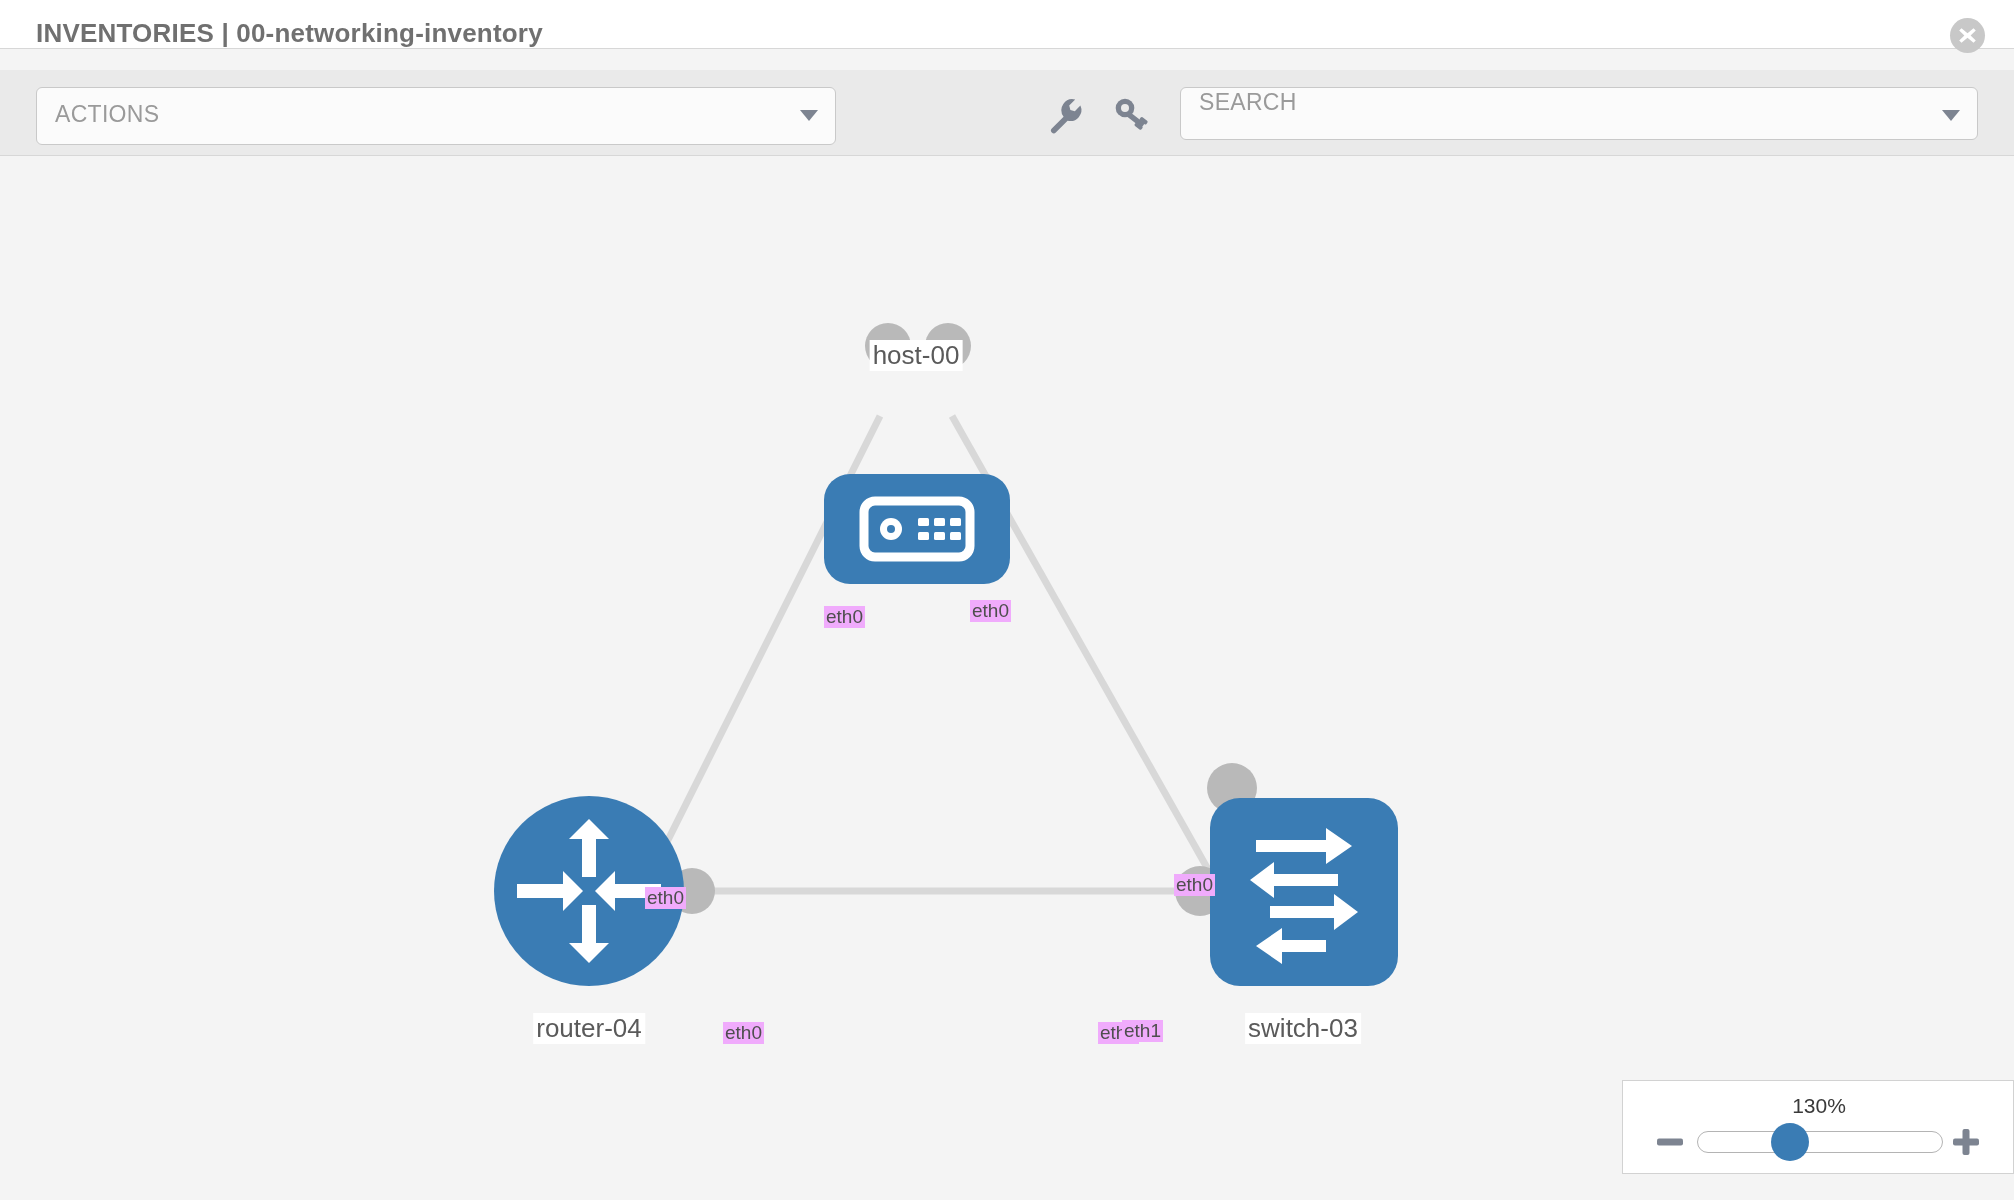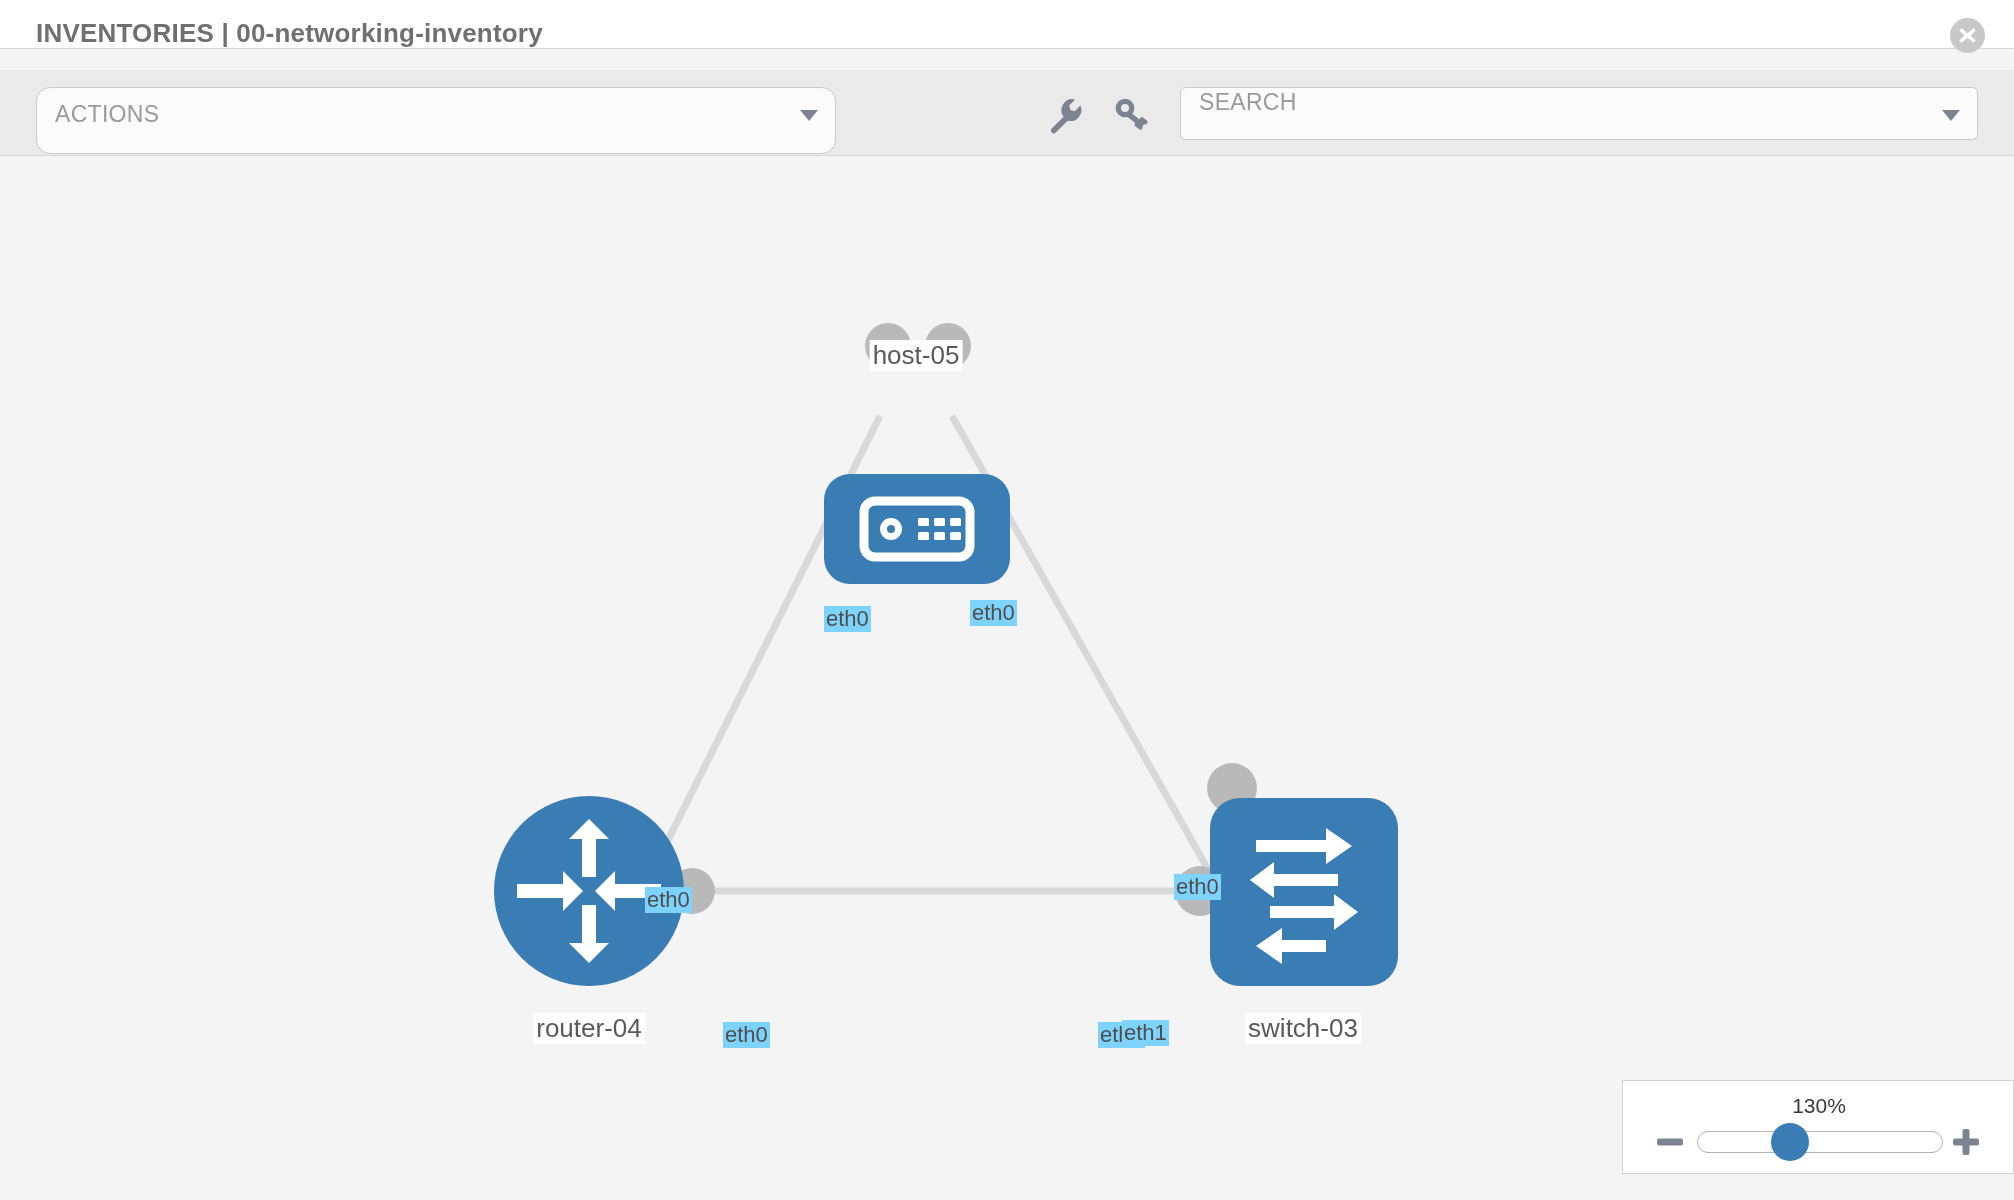--- a/index.html
+++ b/index.html
@@ -38,24 +38,24 @@
 
   
   .toolbar {
     position: absolute; left: 0; top: 70px;
     width: 2014px; height: 86px;
     background: #eaeaea;
     border-bottom: 1px solid #d7d7d7;
   }
   .actions-select {
     position: absolute; left: 36px; top: 17px;
-    width: 800px; height: 67px;
+    width: 800px; height: 58px;
     background: #fbfbfb;
     border: 1px solid #c9c9c9;
-    border-radius: 14px;
+    border-radius: 6px;
     cursor: pointer;
   }
   .actions-label {
     position: absolute; left: 18px; top: 13px;
     font-size: 23px; color: #9a9a9a;
     letter-spacing: 0.3px;
   }
   .caret {
     position: absolute; right: 17px; top: 22px;
     width: 0; height: 0;
@@ -101,23 +101,23 @@
     position: absolute;
     font-size: 26px;
     color: #5a5a5a;
     background: #ffffff;
     padding: 0 3px;
     white-space: nowrap;
     transform: translateX(-50%);
   }
   .edge-label {
     position: absolute;
-    font-size: 22px;
+    font-size: 19px;
     color: #4e4e4e;
-    background: #7dd3fc;
+    background: #f0abfc;
     padding: 0 2px;
     white-space: nowrap;
   }
 
   
   .zoom-panel {
     position: absolute; left: 1622px; top: 1080px;
     width: 392px; height: 94px;
     background: #ffffff;
     border: 1px solid #d2d2d2;
@@ -256,21 +256,21 @@
 
           <path d="M34 -18 L-30 -18 L-30 -30 L-54 -12 L-30 6 L-30 -6 L34 -6 Z"></path>
 
           <path d="M-34 14 L30 14 L30 2 L54 20 L30 38 L30 26 L-34 26 Z"></path>
 
           <path d="M22 48 L-22 48 L-22 36 L-48 54 L-22 72 L-22 60 L22 60 Z"></path>
         </g>
       </g>
     </svg>
 
-    <div class="node-label" style="left:916px; top:184px;">host-05</div>
+    <div class="node-label" style="left:916px; top:184px;">host-00</div>
     <div class="node-label" style="left:589px; top:857px;">router-04</div>
     <div class="node-label" style="left:1303px; top:857px;">switch-03</div>
 
     <div class="edge-label" style="left:824px;  top:450px;">eth0</div>
     <div class="edge-label" style="left:970px;  top:444px;">eth0</div>
     <div class="edge-label" style="left:645px;  top:731px;">eth0</div>
     <div class="edge-label" style="left:1174px; top:718px;">eth0</div>
     <div class="edge-label" style="left:723px;  top:866px;">eth0</div>
     <div class="edge-label" style="left:1098px; top:866px;">eth0</div>
     <div class="edge-label" style="left:1122px; top:864px;">eth1</div>

